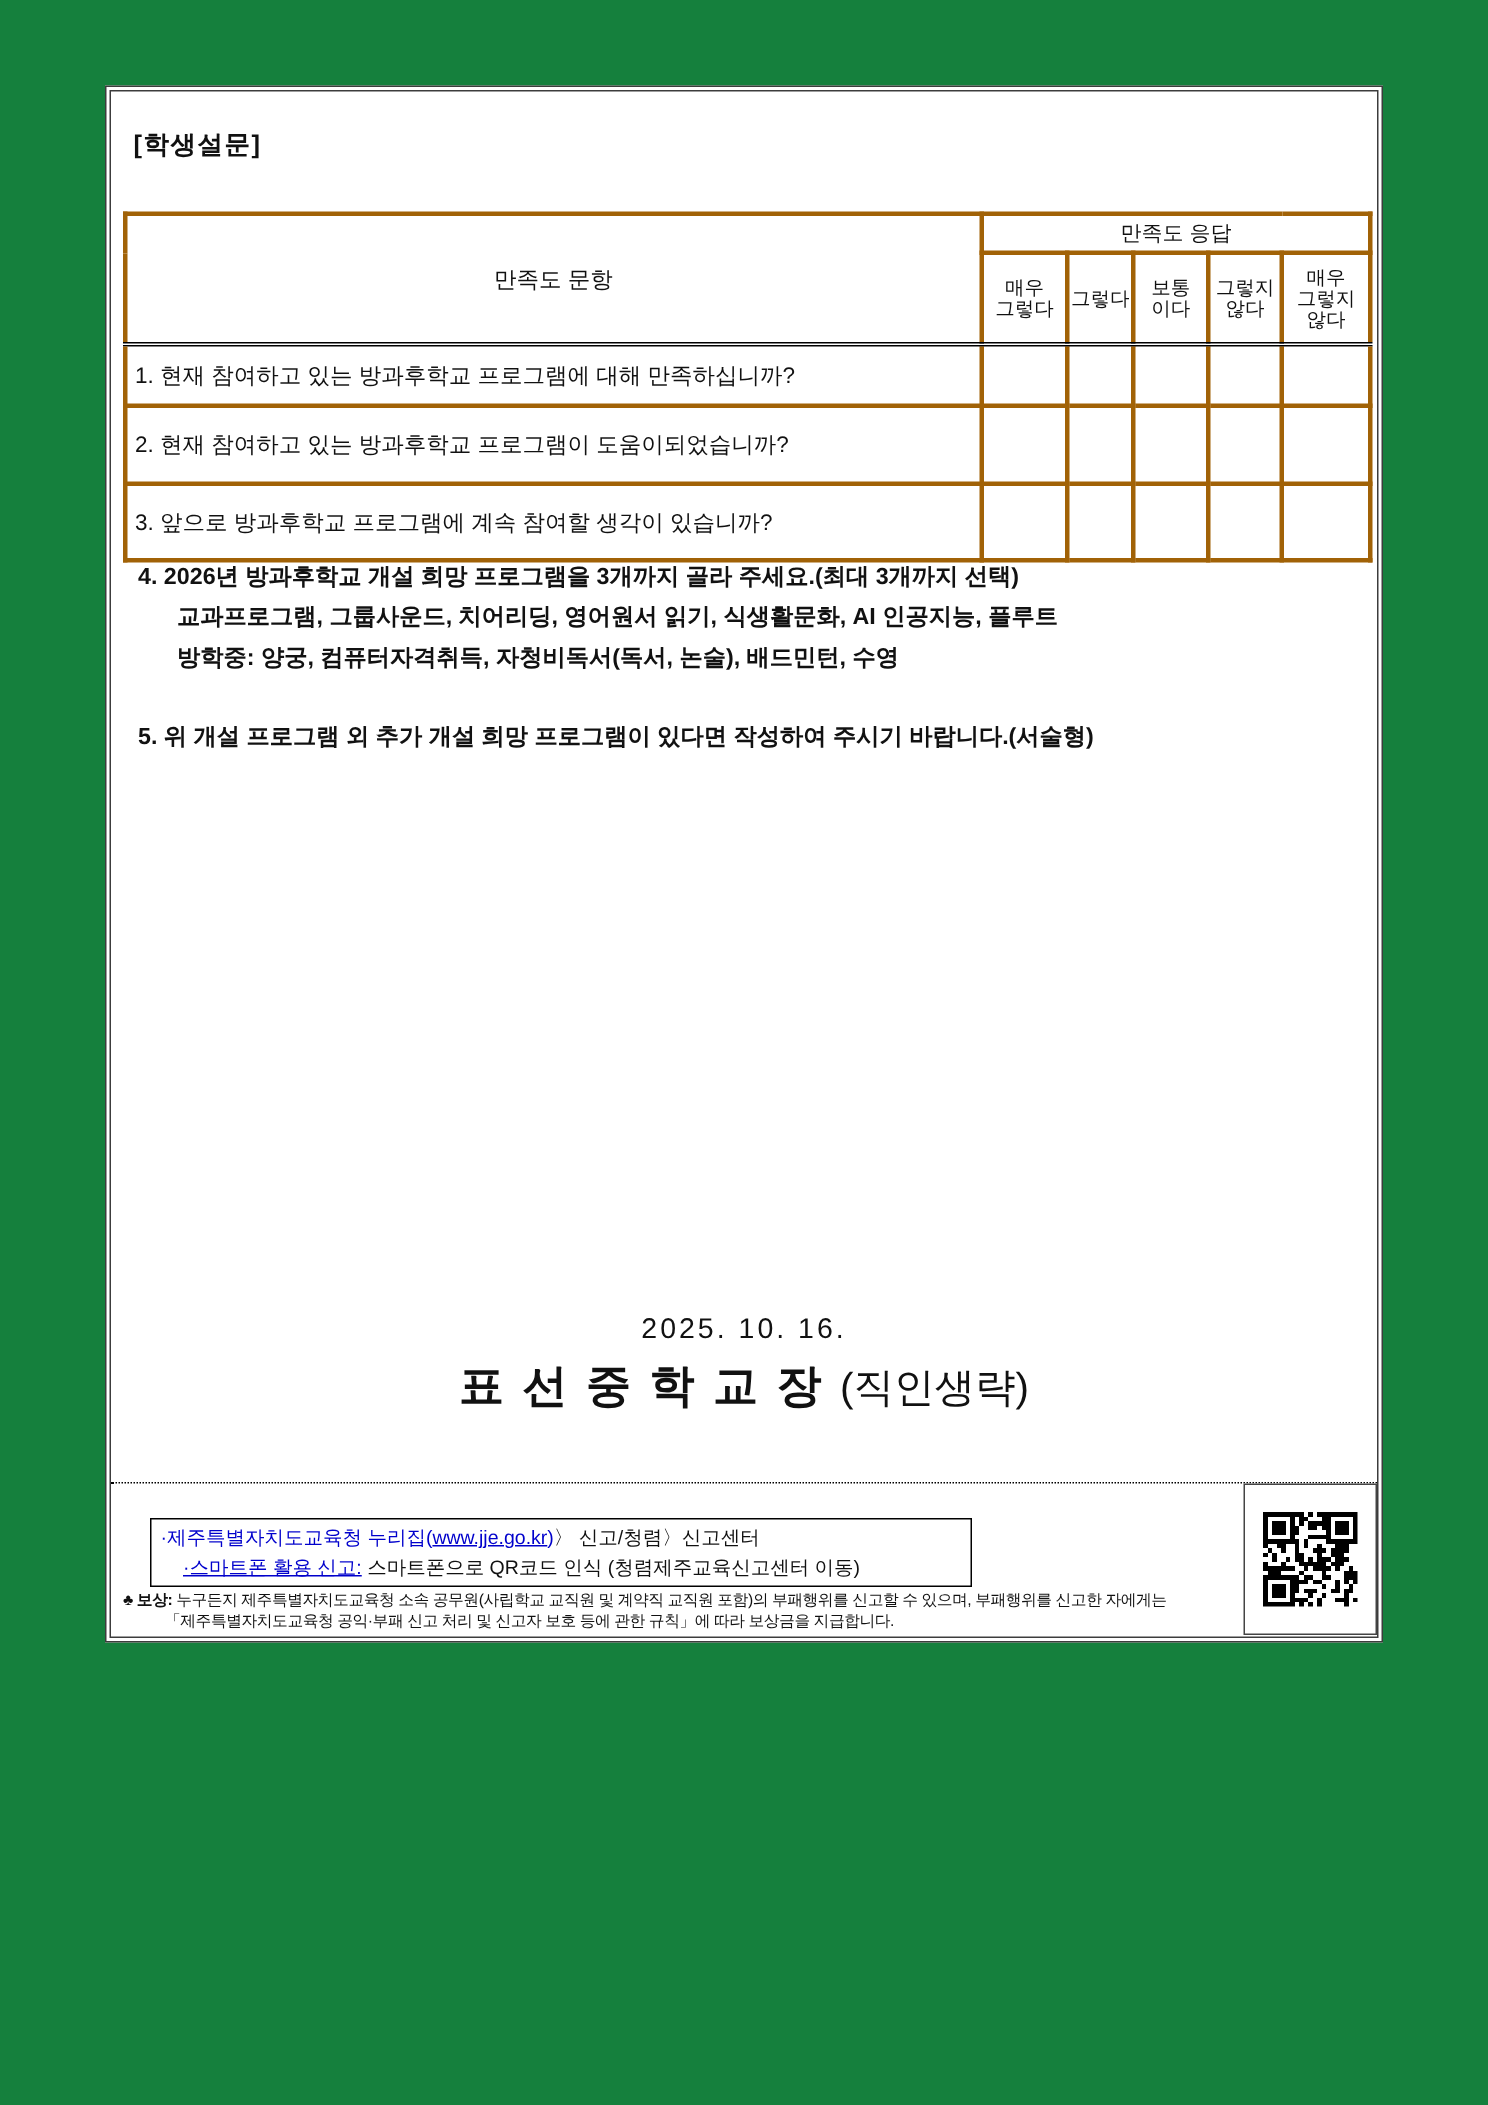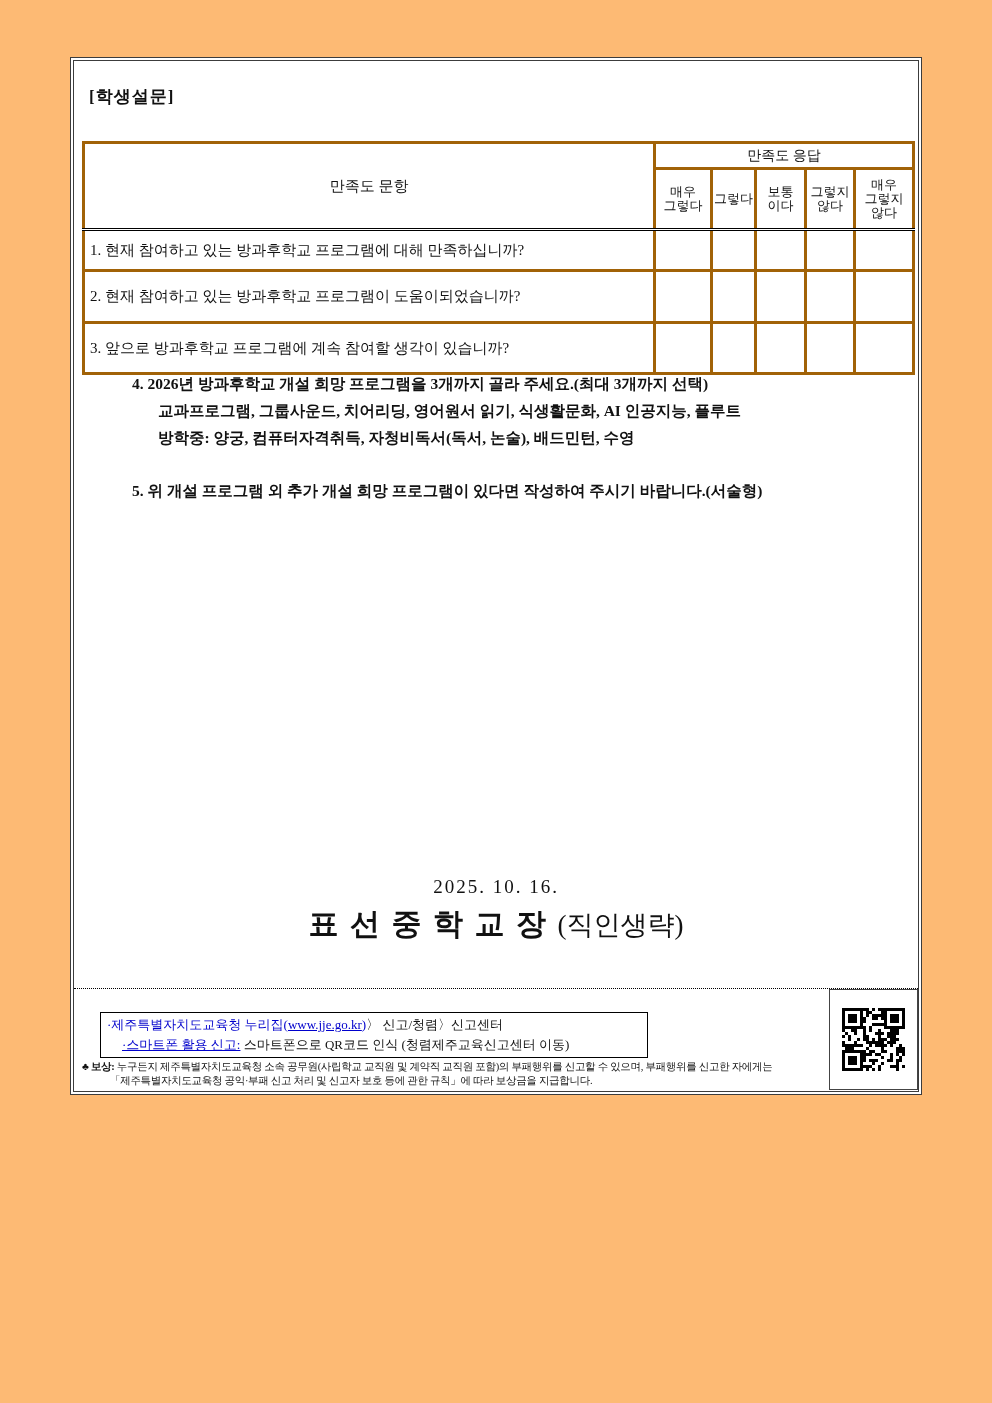--- a/index.html
+++ b/index.html
@@ -1,37 +1,37 @@
 <!DOCTYPE html>
 <html><head>
 <meta charset="utf-8">
 <style>
   html,body{margin:0;padding:0;background:#fff;}
-  .page{position:relative;width:992px;height:1403px;background:#fdba74;overflow:hidden;
-        font-family:Liberation Serif, serif;color:#111;}
+  .page{position:relative;width:992px;height:1403px;background:#15803d;overflow:hidden;
+        font-family:Liberation Sans, sans-serif;color:#111;}
   .doc{position:absolute;left:70px;top:57px;width:852px;height:1038px;
        border:4px double #3c3c3c;box-sizing:border-box;background:#fff;}
 
   .doc-title{position:absolute;left:15px;top:24px;font-size:17px;font-weight:600;letter-spacing:1px;}
 
   table.qtable{position:absolute;left:8px;top:80px;width:830px;border-collapse:collapse;
                table-layout:fixed;border:2px solid #000;}
   .qtable th,.qtable td{border:3px solid #a16207;vertical-align:middle;}
   .qtable thead{border-bottom:3px double #000;}
   .qtable .resp-hdr{height:21px;font-size:14px;font-weight:normal;text-align:center;}
   .qtable .q-hdr{font-size:15px;font-weight:normal;text-align:center;}
   .qtable .scale th{height:56px;font-size:13px;line-height:1.1;font-weight:normal;
                     text-align:center;white-space:pre-line;padding:1px 0;}
   .qtable td.q{font-size:15px;text-align:left;padding:0 2px 0 5px;}
   .qtable tr.r1 td{height:36px;}
   .qtable tr.r2 td{height:47px;}
   .qtable tr.r3 td{height:46px;}
 
   .items{position:absolute;left:18px;top:313px;width:800px;font-size:15.5px;font-weight:bold;}
-  .items .ln{position:absolute;left:0;white-space:nowrap;margin-left:40px;}
+  .items .ln{position:absolute;left:0;white-space:nowrap;}
   .items .ind{left:26px;}
 
   .date-line{position:absolute;left:0;right:0;top:815px;text-align:center;font-size:19px;letter-spacing:2px;}
   .principal-line{position:absolute;left:0;right:0;top:843px;text-align:center;font-size:30px;font-weight:bold;letter-spacing:2px;}
   .principal-line .stamp{font-weight:normal;font-size:27px;letter-spacing:0;}
 
   .footer{position:absolute;left:0;right:0;bottom:0;height:102px;border-top:1px dotted #000;}
   .notice{position:absolute;top:6px;left:8px;font-size:12.5px;white-space:nowrap;}
   .rbox{position:absolute;top:23px;left:26px;width:548px;box-sizing:border-box;
         border:1px solid #000;padding:2px 6px;font-size:13px;line-height:20px;}

